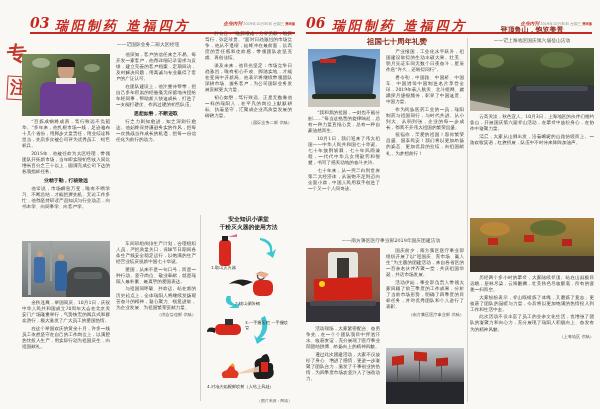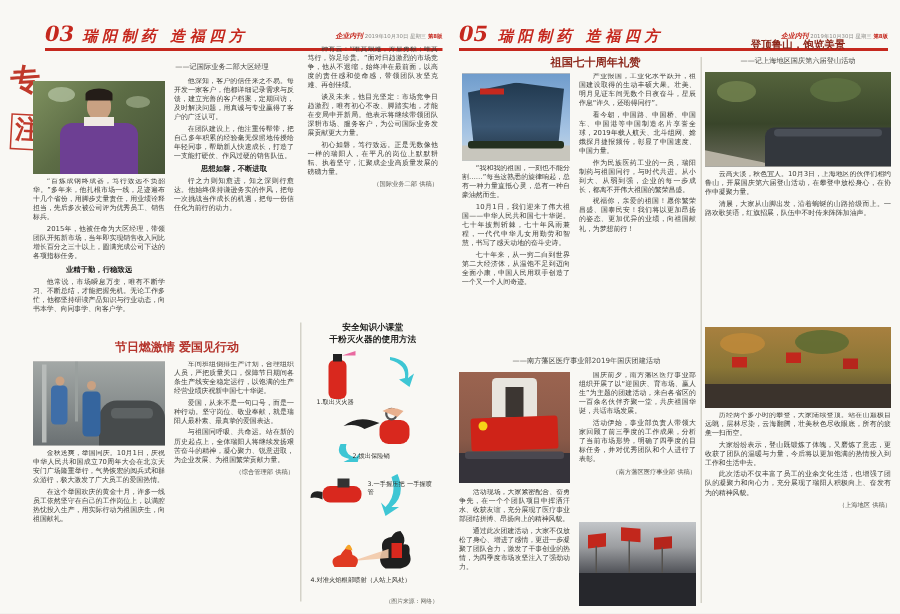--- a/index.html
+++ b/index.html
@@ -1,21 +1,21 @@
 <!DOCTYPE html>
 <html><head>
 <meta charset="utf-8">
 <style>
   html,body{margin:0;padding:0;}
   body{background:#e9e8e4;font-family:"DejaVu Sans",sans-serif;}
   #paper{position:relative;width:600px;height:409px;background:#f9f8f4;overflow:hidden;margin:0 auto;}
   .abs{position:absolute;}
   
   .pageno{font-family:"DejaVu Serif",serif;font-style:italic;font-weight:bold;font-size:14px;color:#c5281e;}
-  .slogan{font-family:"DejaVu Serif",serif;font-style:italic;font-weight:bold;font-size:10px;color:#c5281e;letter-spacing:3px;}
+  .slogan{font-family:"DejaVu Serif",serif;font-style:italic;font-weight:bold;font-size:13px;color:#c5281e;letter-spacing:3px;}
   .rule{background:#c5281e;height:1.6px;}
   .masthead{font-size:3.6px;color:#8a8a86;text-align:right;white-space:nowrap;}
   .masthead .mh-name{color:#c5281e;font-weight:bold;font-size:4.6px;font-style:italic;}
   .masthead .mh-issue{color:#c5281e;font-weight:bold;}
   
   .calli{color:#c0392b;font-family:"DejaVu Serif",serif;font-weight:bold;text-align:center;}
   .calli .c1{font-size:20px;line-height:1.1;display:block;transform:rotate(-4deg);}
   .calli .c2{font-size:17px;line-height:1.15;display:block;margin-top:12px;border:1px solid #c0392b;padding:1px 2px;transform:rotate(3deg);}
   
   .a-title{font-weight:bold;color:#8e2a1e;text-align:center;}
@@ -91,21 +91,20 @@
 
   <div class="abs col" style="left:205px;top:31px;width:87px;height:178px;">
     <div>
         <p>种有云：“唯其艰难，方显勇毅；唯其笃行，弥足珍贵。”面对日趋激烈的市场竞争，他从不退缩，始终冲在最前面，以高度的责任感和使命感，带领团队攻坚克难、再创佳绩。</p>
         <p>谈及未来，他目光坚定：市场竞争日趋激烈，唯有初心不改、脚踏实地，才能在变局中开新局。他表示将继续带领团队深耕市场、服务客户，为公司国际业务发展贡献更大力量。</p>
         <p>初心如磐，笃行致远。正是无数像他一样的瑞阳人，在平凡的岗位上默默耕耘、执着坚守，汇聚成企业高质量发展的磅礴力量。</p>
       </div>
     <div class="attr">（国际业务二部  供稿）</div>
   </div>
 
-  <div class="abs a-title" style="left:40px;top:226px;width:156px;font-size:8px;color:#b5342c;">节日燃激情  爱国见行动</div>
 
   <div class="abs photo" style="left:22px;top:241px;width:88px;height:56px;">
     <div style="left:0;top:0;right:0;bottom:0;background:linear-gradient(180deg,#a3a8a6 0%,#868c8c 55%,#6a7072 100%);"></div>
     <div style="left:6px;top:2px;width:3px;height:52px;background:#b8bcba;"></div>
     <div style="left:28px;top:0;width:2px;height:40px;background:#9aa09e;"></div>
     <div style="left:44px;bottom:0;width:44px;height:30px;background:#474b4c;border-radius:12px 12px 0 0;"></div>
     <div style="left:52px;bottom:18px;width:28px;height:7px;background:#5d6263;border-radius:3px;"></div>
     <div style="left:12px;top:16px;width:11px;height:26px;background:#3f6ea8;border-radius:3px;"></div>
     <div style="left:15px;top:10px;width:6px;height:6px;background:#c9a182;border-radius:50%;"></div>
     <div style="left:33px;top:20px;width:12px;height:30px;background:#35659e;border-radius:3px;"></div>
@@ -169,21 +168,21 @@
         <rect x="56" y="14" width="7" height="10" fill="#d9281e"></rect>
         <path d="M54 18 L30 26 L54 24 Z" fill="#f2c9a8" opacity=".9"></path>
         <path d="M22 22 q6 -10 8 0 q6 2 2 8 l-14 0 q-4 -6 4 -8 Z" fill="#e03a22"></path>
         <path d="M25 18 q3 -6 5 1 Z" fill="#f6a428"></path>
       </svg>
       <div class="cap" style="position:absolute;left:2px;top:36px;width:85px;">4.对准火焰根部喷射（人站上风处）</div>
     </div>
     <div class="src" style="margin-top:8px;">（图片来源：网络）</div>
   </div>
 
-  <div class="abs pageno" style="left:306px;top:15px;">05</div>
+  <div class="abs pageno" style="left:306px;top:15px;">06</div>
   <div class="abs slogan" style="left:332px;top:17px;">瑞阳制药  造福四方</div>
   <div class="abs masthead" style="left:497px;top:21px;width:95px;">
     <span class="mh-name">企业内刊</span>
     <span>2019年10月30日  星期三</span>
     <span class="mh-issue">第8版</span>
   </div>
   <div class="abs rule" style="left:306px;top:32px;width:286px;"></div>
   <div class="abs vrule" style="left:467px;top:38px;height:364px;"></div>
 
   <div class="abs a-title" style="left:318px;top:37px;width:158px;font-size:7.5px;">祖国七十周年礼赞</div>

